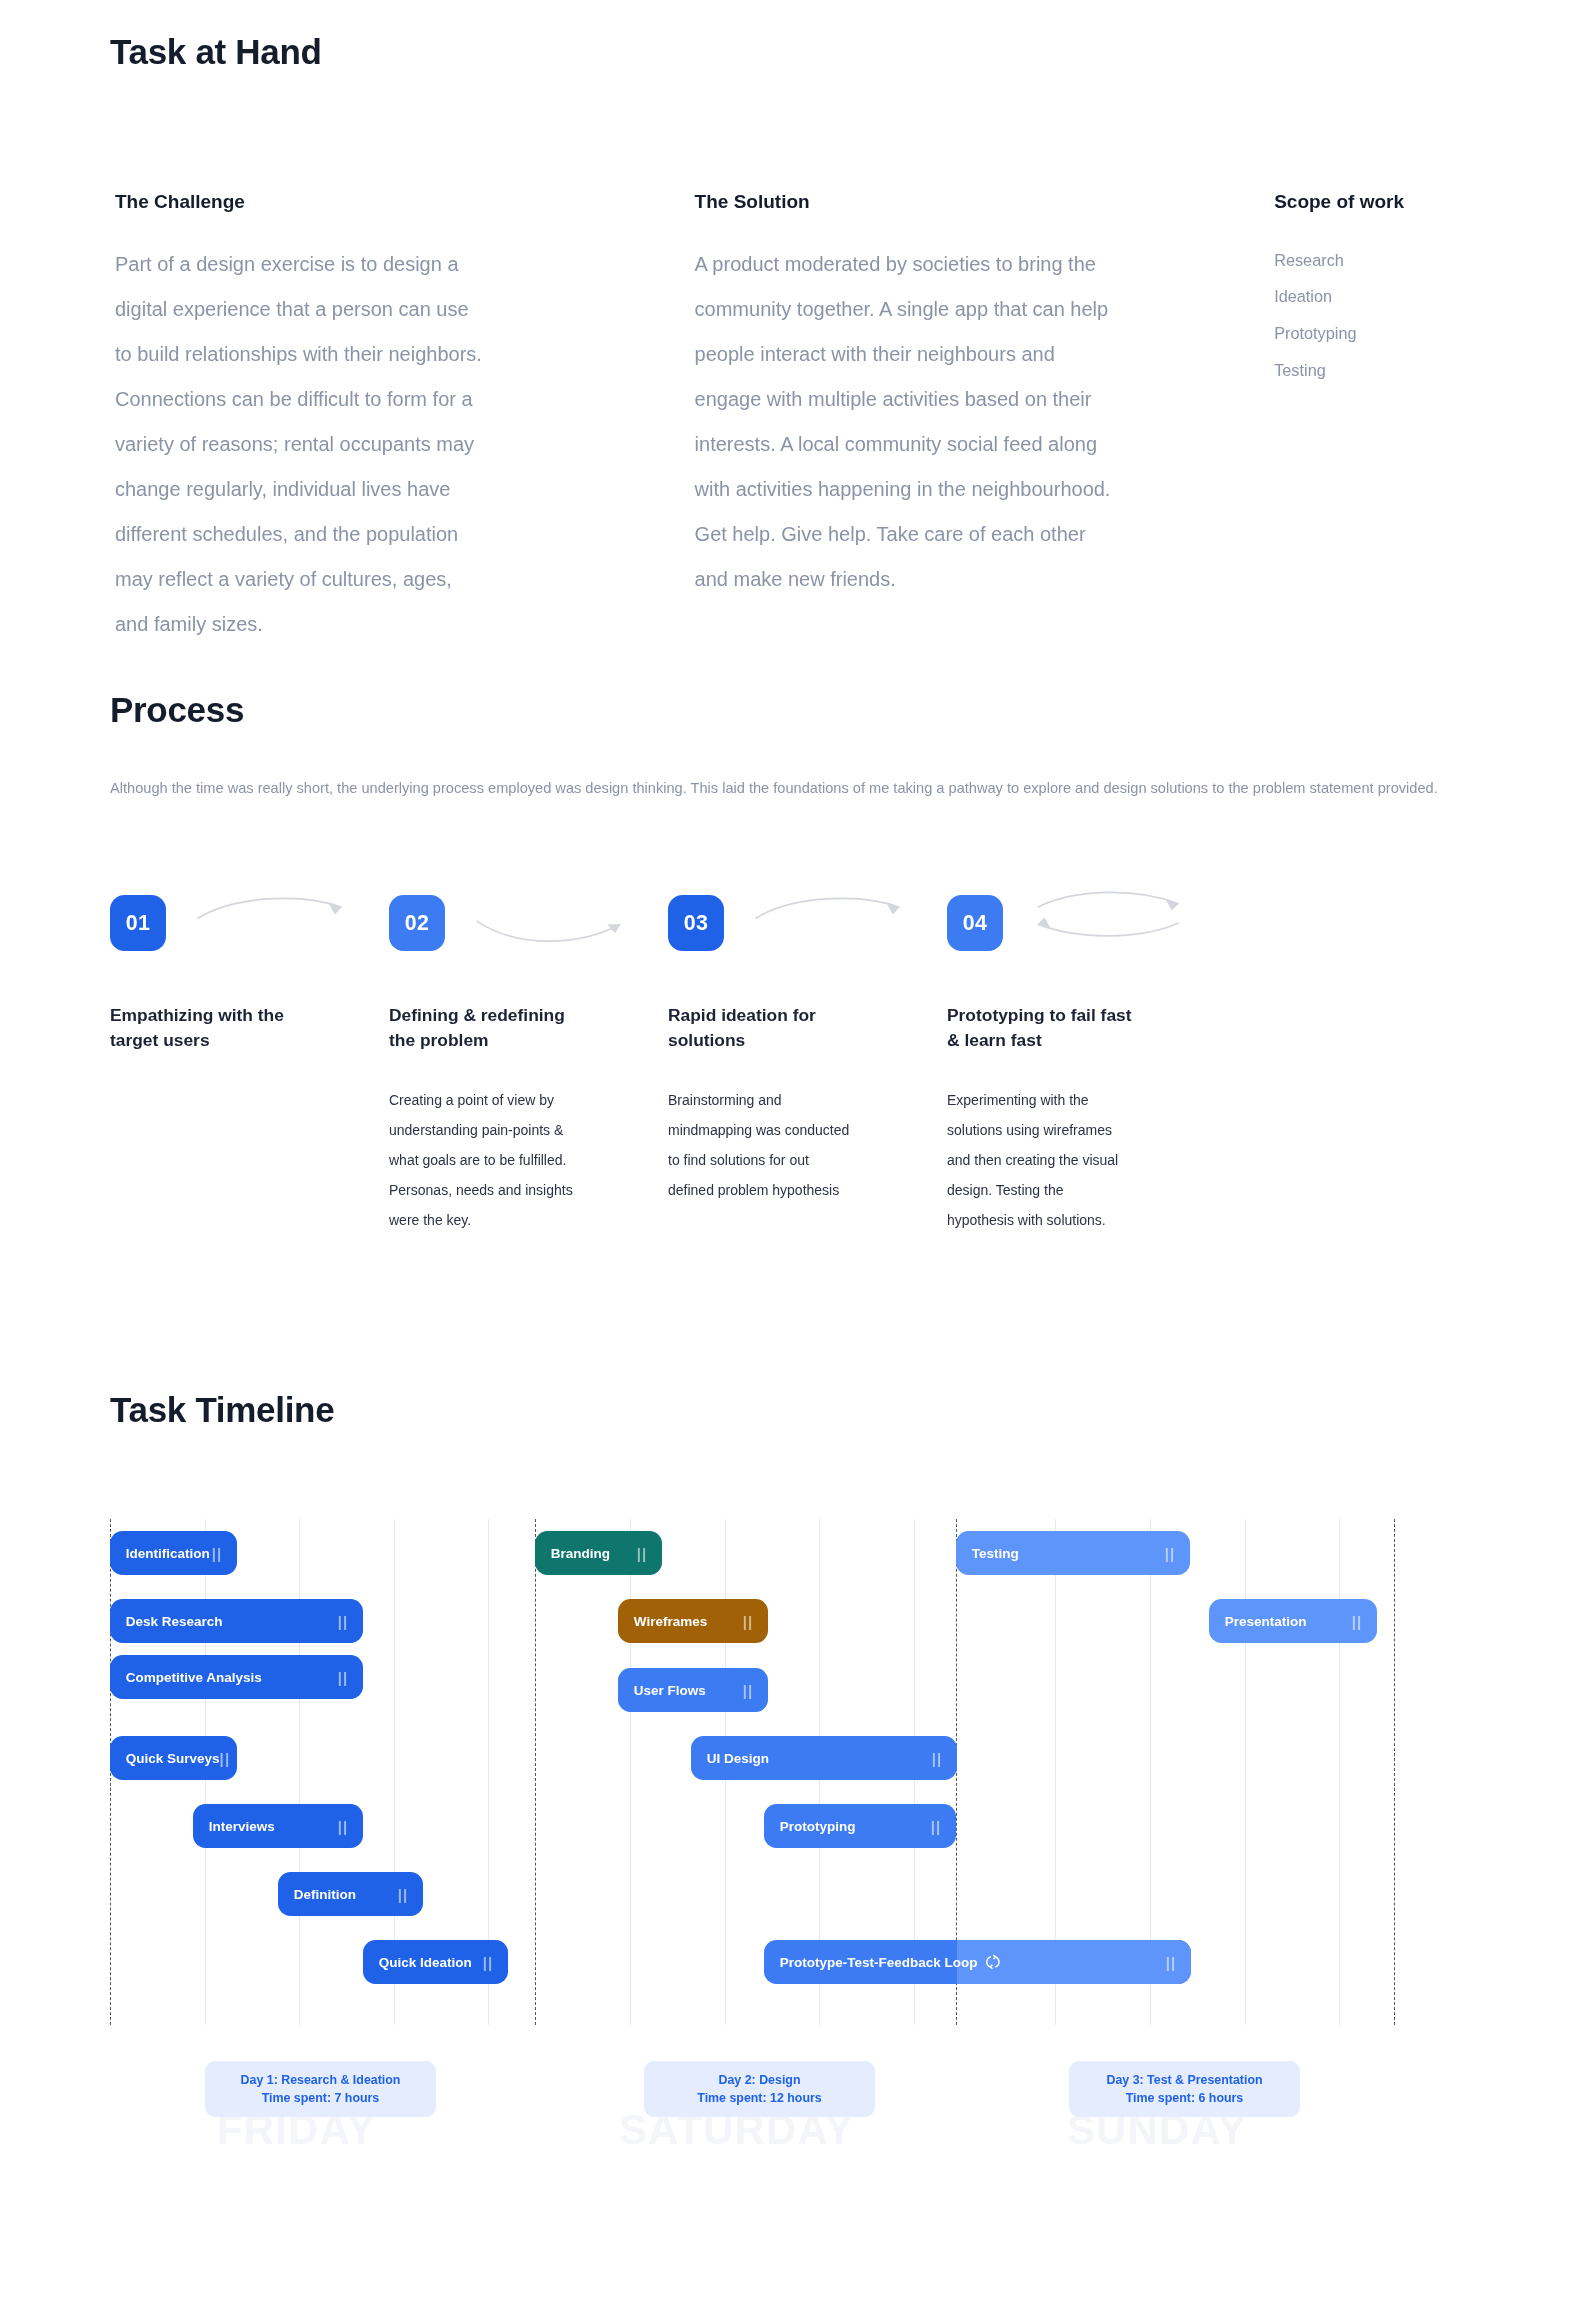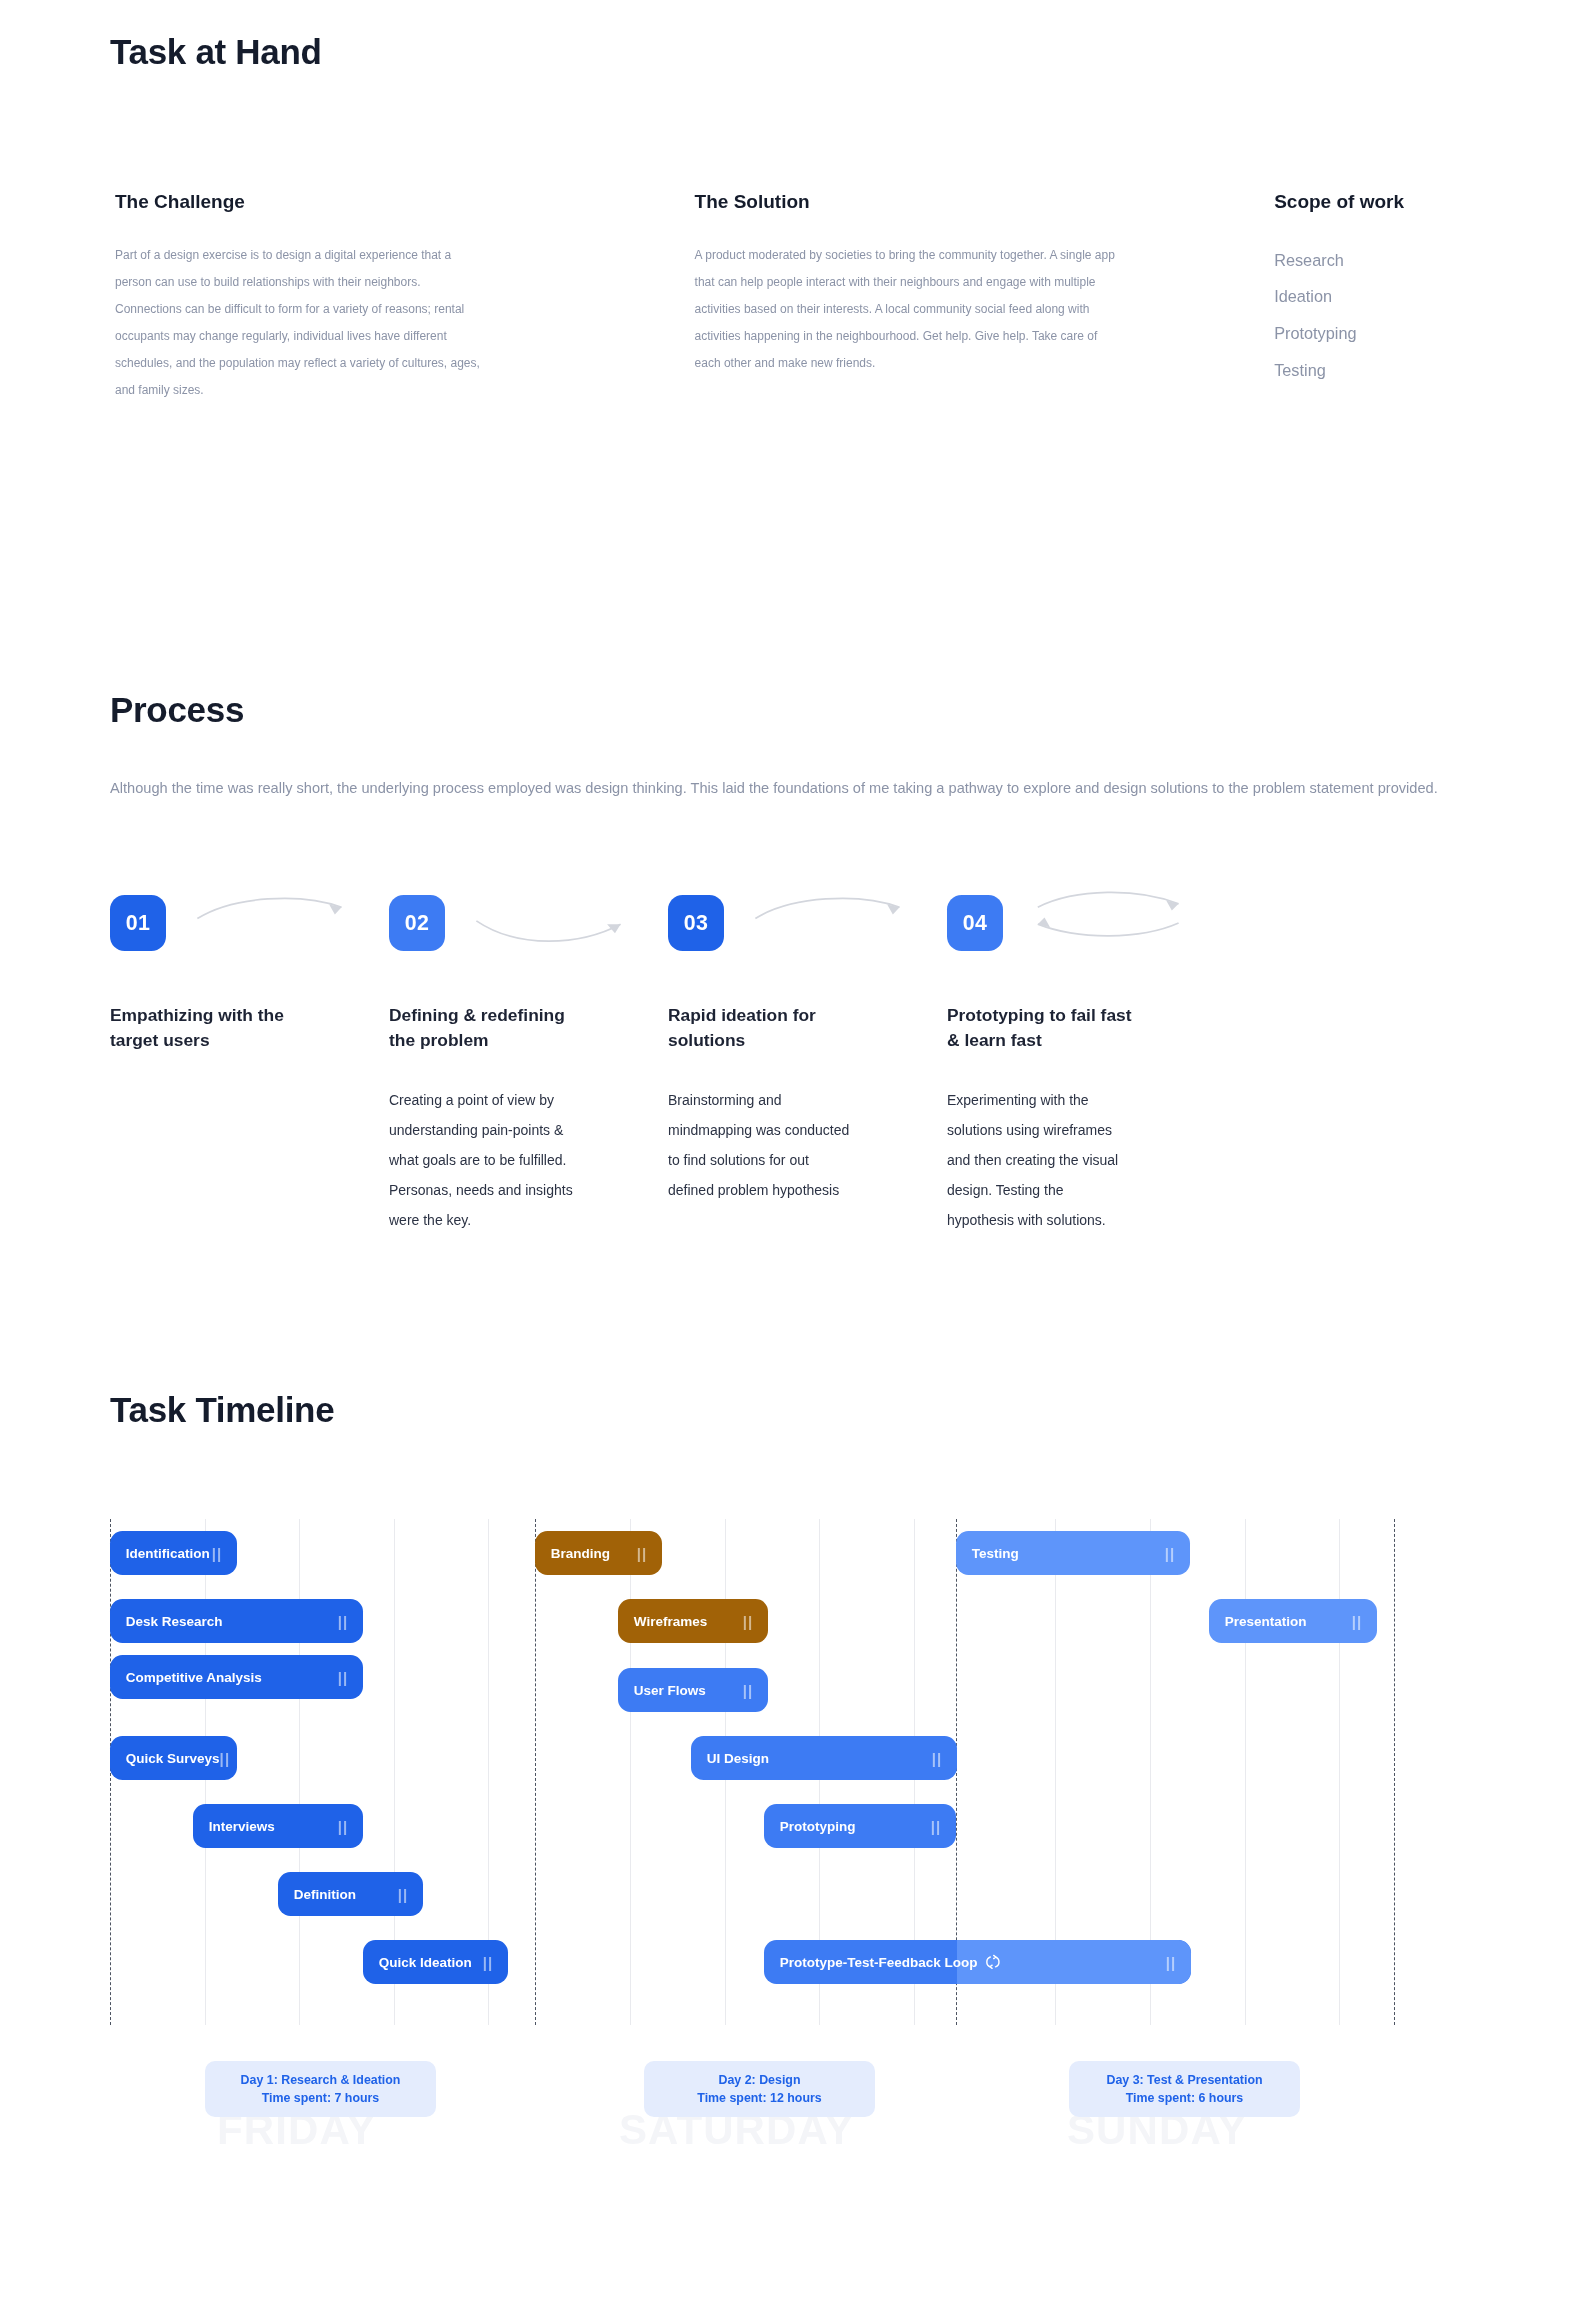--- a/index.html
+++ b/index.html
@@ -23,21 +23,21 @@
     letter-spacing: -0.3px;
     line-height: 1.1;
   }
   .h3 {
     font-size: 19px;
     font-weight: 700;
     color:#151c2c;
     line-height:1.25;
   }
   .body-muted {
-    font-size: 12px;
+    font-size: 20px;
     line-height: 2.25;
     color:#8b93a7;
     font-weight: 400;
   }
 
   
   #task-at-hand { position:absolute; left:110px; top:33px; width:1362px; }
   #task-at-hand .sec-title { margin:0 0 0 0; }
   .three-col {
     position:absolute; left:115px; top:190px; width:1384px;
@@ -266,21 +266,21 @@
     <div class="gbar" style="left:168px; top:353px; width:145px; background:#1f62e8;">
       <span class="lbl">Definition</span>
       <span class="grip">||</span>
     </div>
 
     <div class="gbar" style="left:253px; top:421px; width:145px; background:#1f62e8;">
       <span class="lbl">Quick Ideation</span>
       <span class="grip">||</span>
     </div>
 
-    <div class="gbar" style="left:425px;  top:12.4px;  width:127px; background:#a16207;">
+    <div class="gbar" style="left:425px;  top:12.4px;  width:127px; background:#0f766e;">
       <span class="lbl">Branding</span>
       <span class="grip">||</span>
     </div>
 
     <div class="gbar" style="left:508px;  top:80px; width:150px; background:#a16207;">
       <span class="lbl">Wireframes</span>
       <span class="grip">||</span>
     </div>
 
     <div class="gbar" style="left:508px;  top:149px; width:150px; background:#3d7bf3;">

